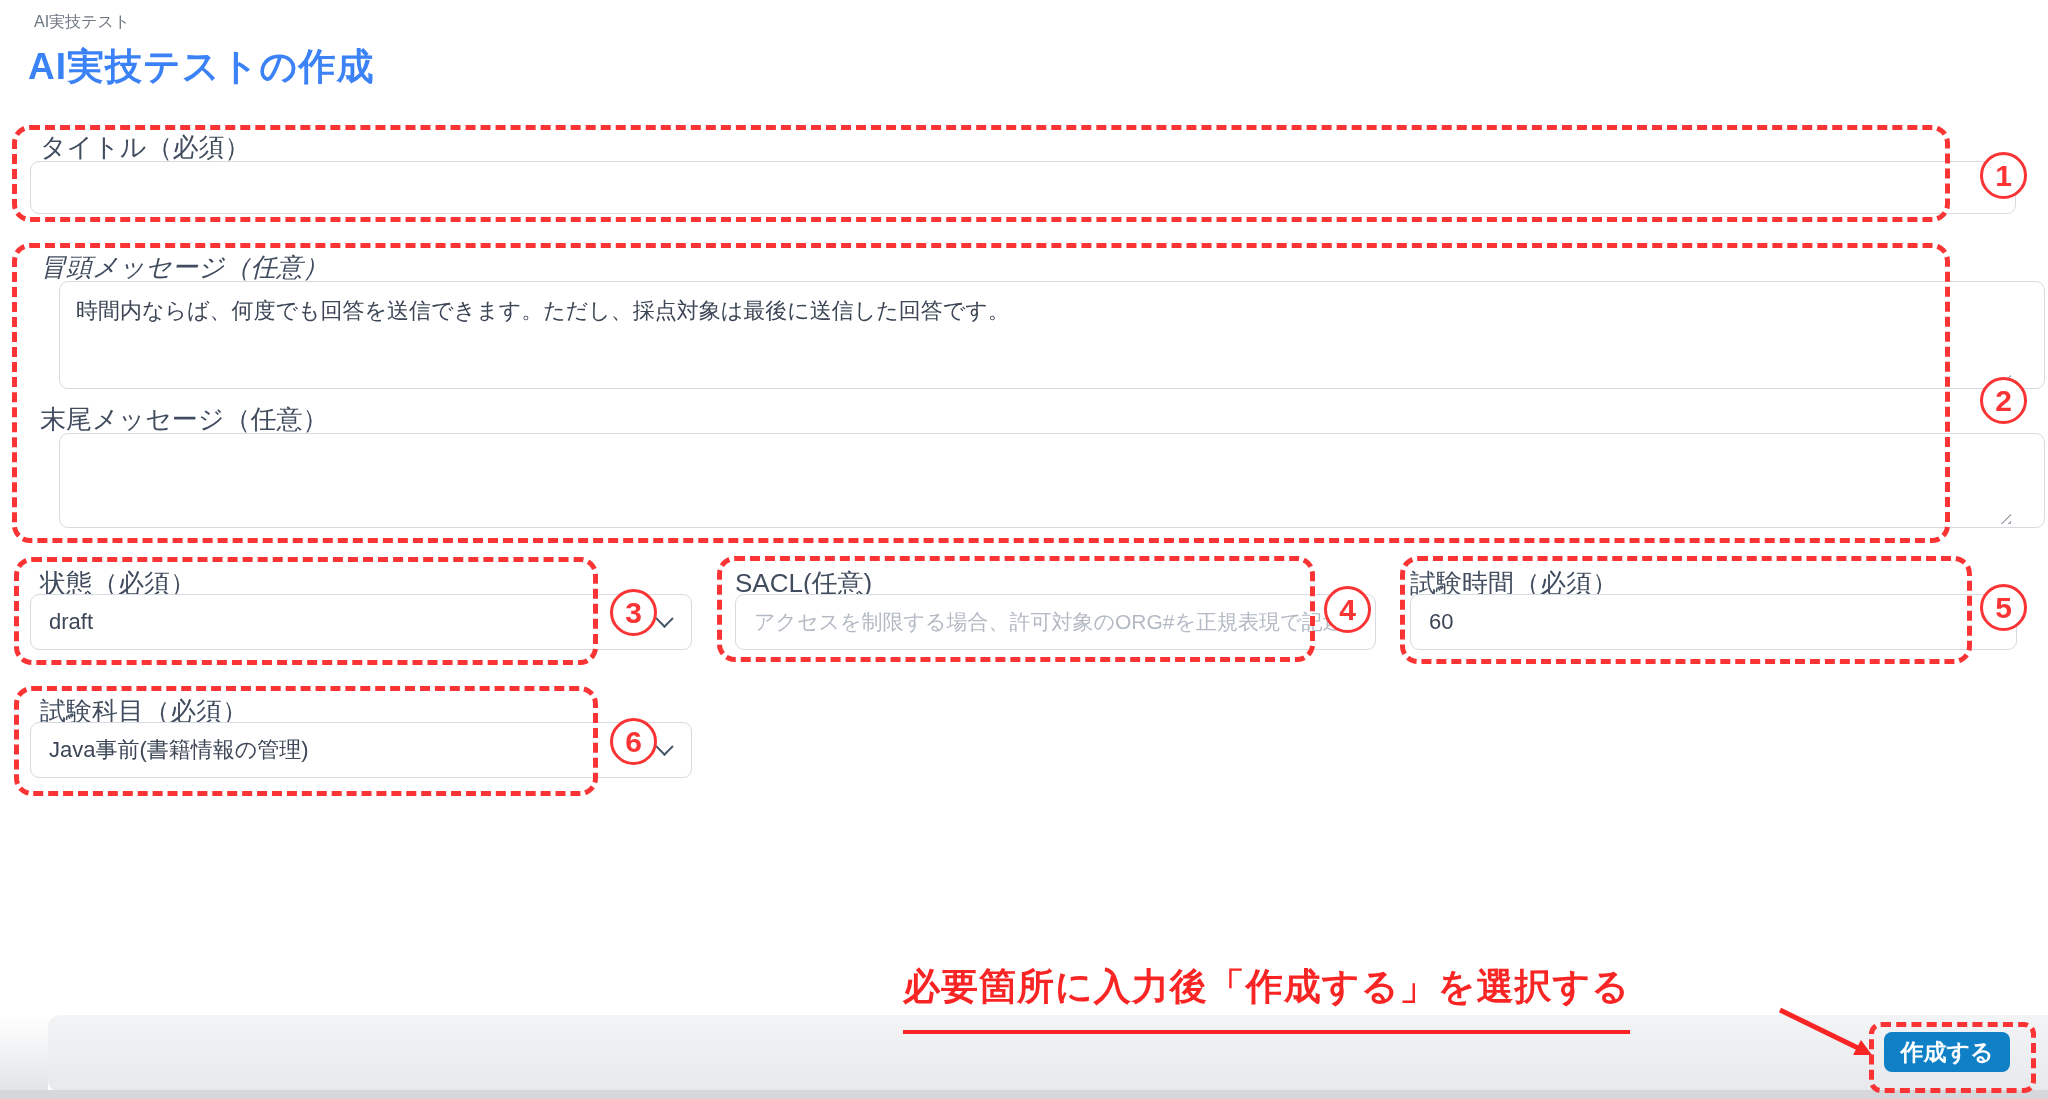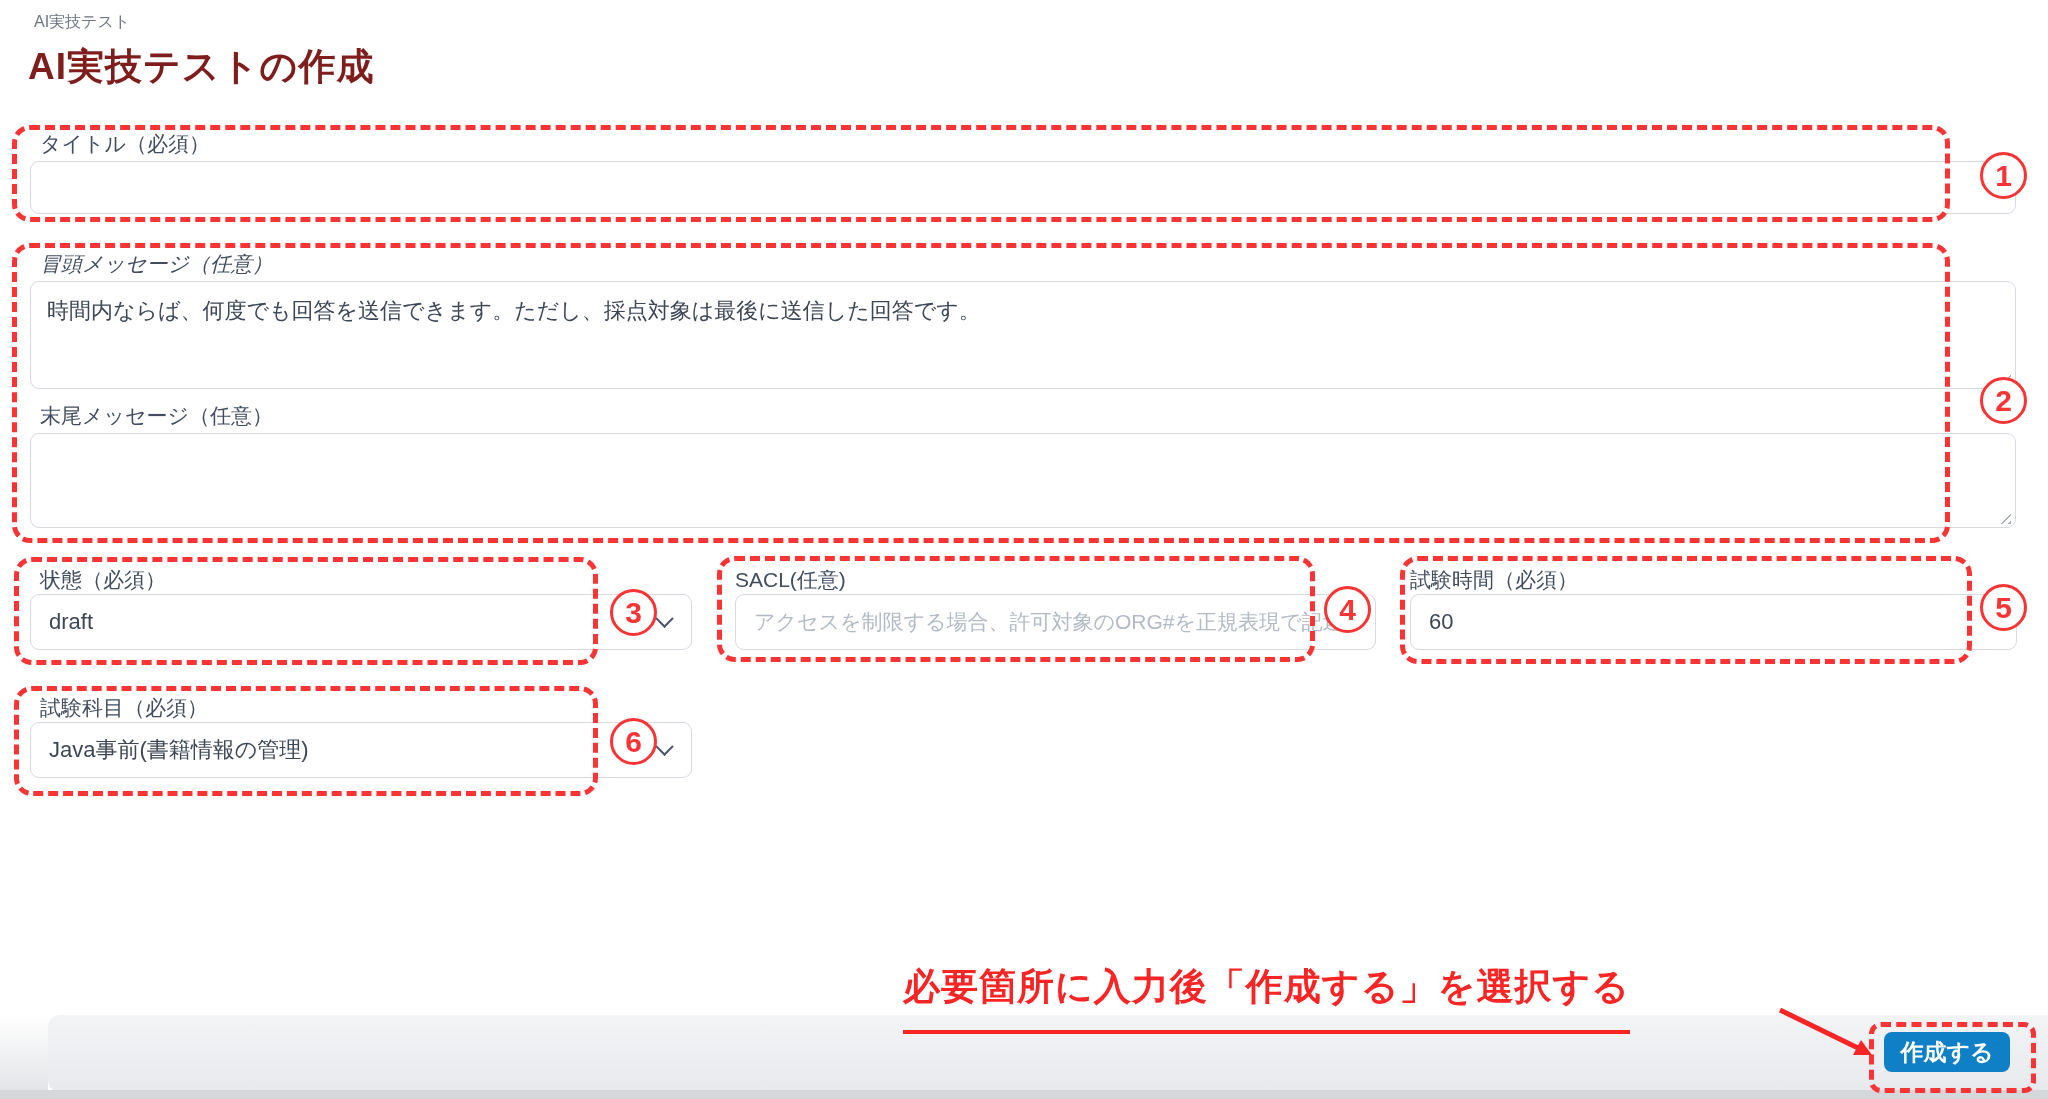--- a/index.html
+++ b/index.html
@@ -7,31 +7,31 @@
     --button:#0f80c6;
   }
   *{margin:0;padding:0;box-sizing:border-box;}
   html,body{width:2048px;height:1099px;}
   body{
     position:relative;background:#ffffff;overflow:hidden;
     font-family:"Liberation Sans","DejaVu Sans",sans-serif;
     color:#3e4a5b;
   }
   .breadcrumb{position:absolute;left:34px;top:12px;font-size:16px;color:#6d7682;}
-  .page-title{position:absolute;left:28px;top:42px;font-size:37px;font-weight:bold;color:#7f1d1d;letter-spacing:1px;}
+  .page-title{position:absolute;left:28px;top:42px;font-size:37px;font-weight:bold;color:#3b82f6;letter-spacing:1px;}
 
-  .field-label{position:absolute;font-size:21px;color:#414d5f;white-space:nowrap;}
+  .field-label{position:absolute;font-size:26px;color:#414d5f;white-space:nowrap;}
 
   .text-input,.text-area,.select-box{
     position:absolute;background:#fff;border:1px solid #d7dae0;border-radius:9px;
     font-family:inherit;font-size:22px;color:#3c4656;
   }
   .text-input{padding:0 18px;}
   .text-input::placeholder{color:#b3bac4;font-size:21px;}
-  .text-area{padding:12px 16px;resize:none;line-height:1.5;}
+  .text-area{padding:12px 16px;resize:none;line-height:1.5;margin-left:29px;}
   .resize-handle{
     position:absolute;width:13px;height:13px;
     clip-path:polygon(100% 0,100% 100%,0 100%);
     background:repeating-linear-gradient(135deg,#a9aeb6 0 1.6px,transparent 1.6px 5.4px);
   }
   .select-box{display:flex;align-items:center;padding:16px 18px;cursor:default;}
   .chevron{
     position:absolute;right:20px;top:50%;width:13px;height:13px;
     border-right:2.5px solid #49566b;border-bottom:2.5px solid #49566b;
     transform:translateY(-75%) rotate(45deg);

